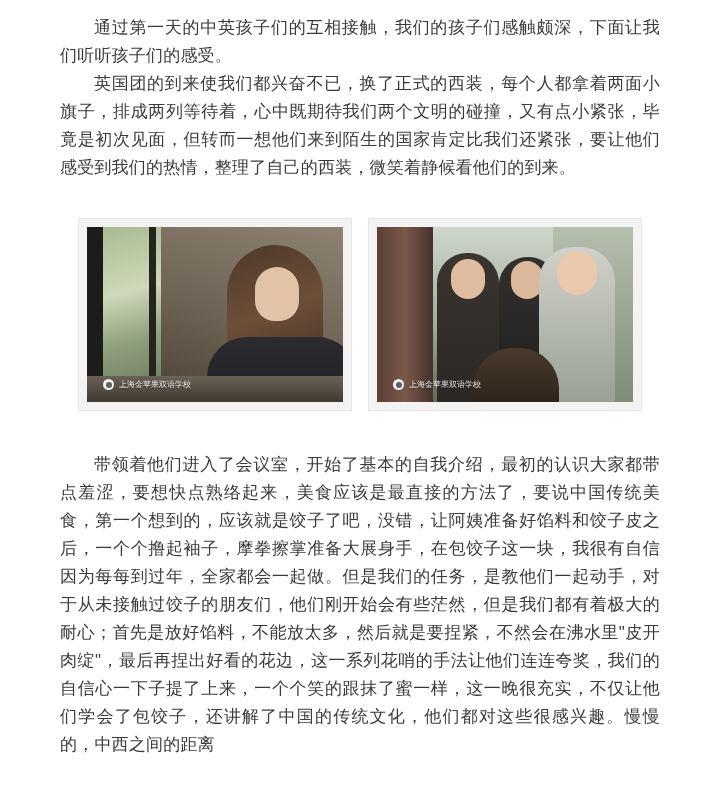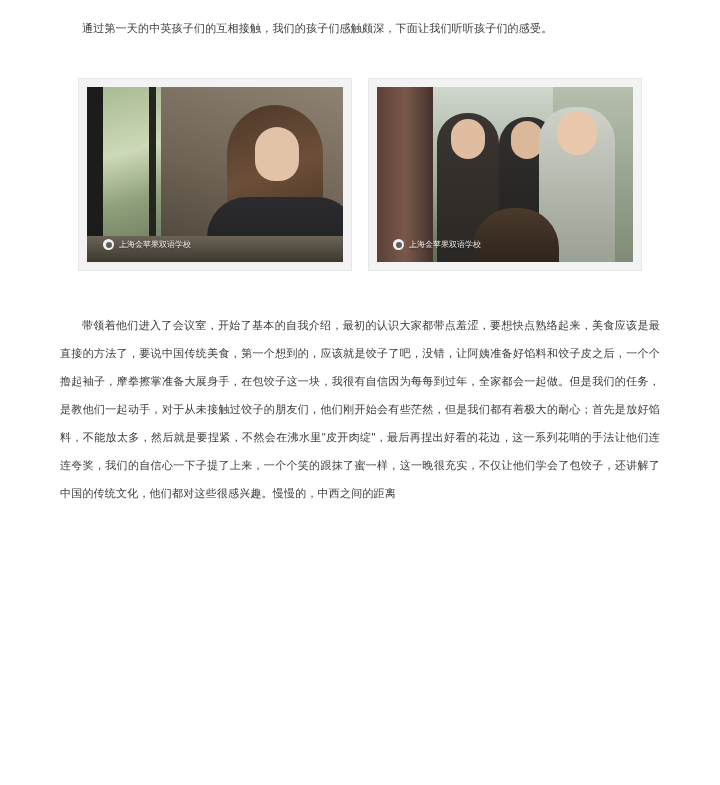--- a/index.html
+++ b/index.html
@@ -15,21 +15,21 @@
     overflow: hidden;
   }
   .page {
     position: relative;
     width: 720px;
     height: 785px;
     box-sizing: border-box;
     padding: 0 60px;
   }
   .para {
-    font-size: 11px;
+    font-size: 17px;
     line-height: 28px;
     color: #3a3a3a;
     text-align: justify;
     margin: 0;
     letter-spacing: 0.2px;
   }
   .para.indent {
     text-indent: 2em;
   }
   .lead {
@@ -226,20 +226,21 @@
 </style>
 </head>
 <body>
 
 <div class="page">
 
   <p class="para lead">通过第一天的中英孩子们的互相接触，我们的孩子们感触颇深，下面让我们听听孩子们的感受。</p>
 
 
   <div class="body-block">
+    <p class="para indent">英国团的到来使我们都兴奋不已，换了正式的西装，每个人都拿着两面小旗子，排成两列等待着，心中既期待我们两个文明的碰撞，又有点小紧张，毕竟是初次见面，但转而一想他们来到陌生的国家肯定比我们还紧张，要让他们感受到我们的热情，整理了自己的西装，微笑着静候看他们的到来。</p>
   </div>
 
   <div class="gallery">
 
     <div class="photo-card">
       <div class="photo p1">
         <div class="win-frame"></div>
         <div class="win-bar"></div>
         <div class="wall"></div>
         <div class="hair"></div>

